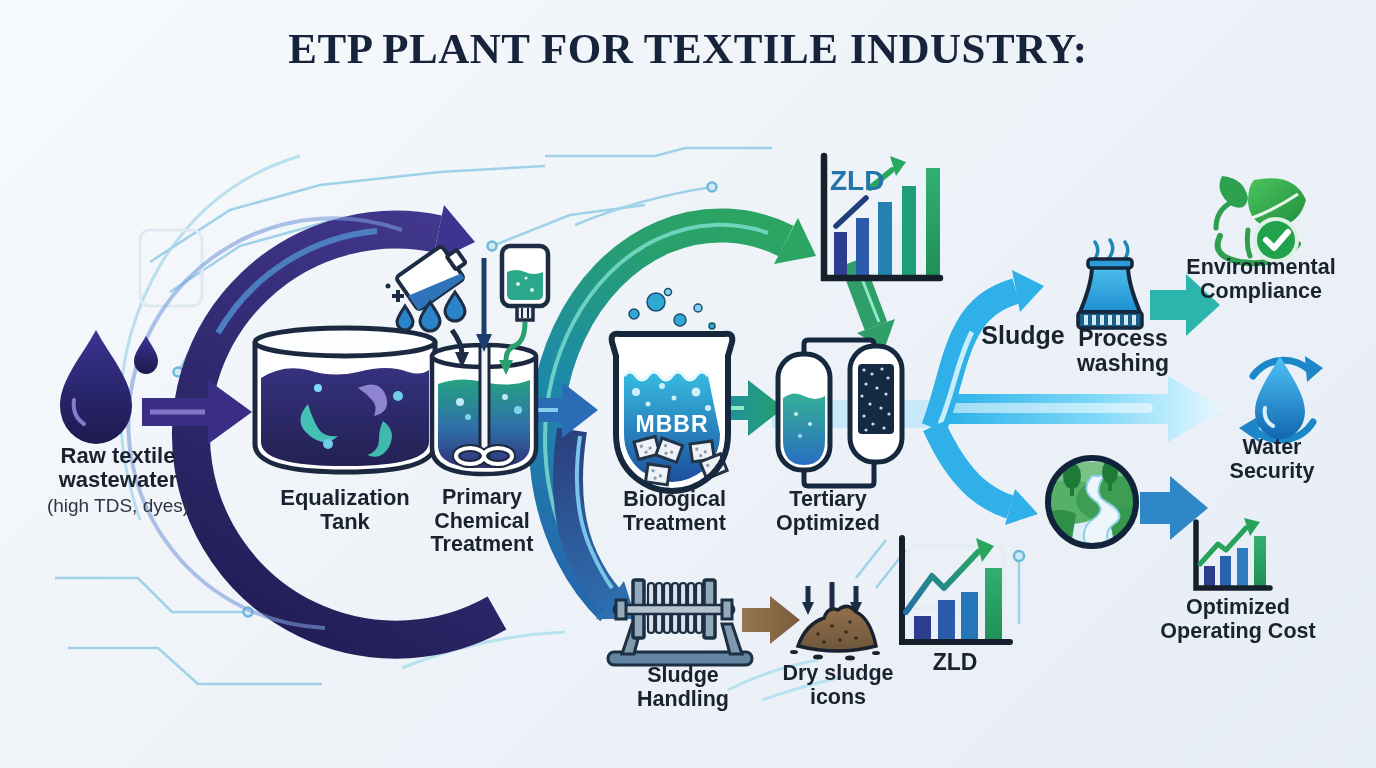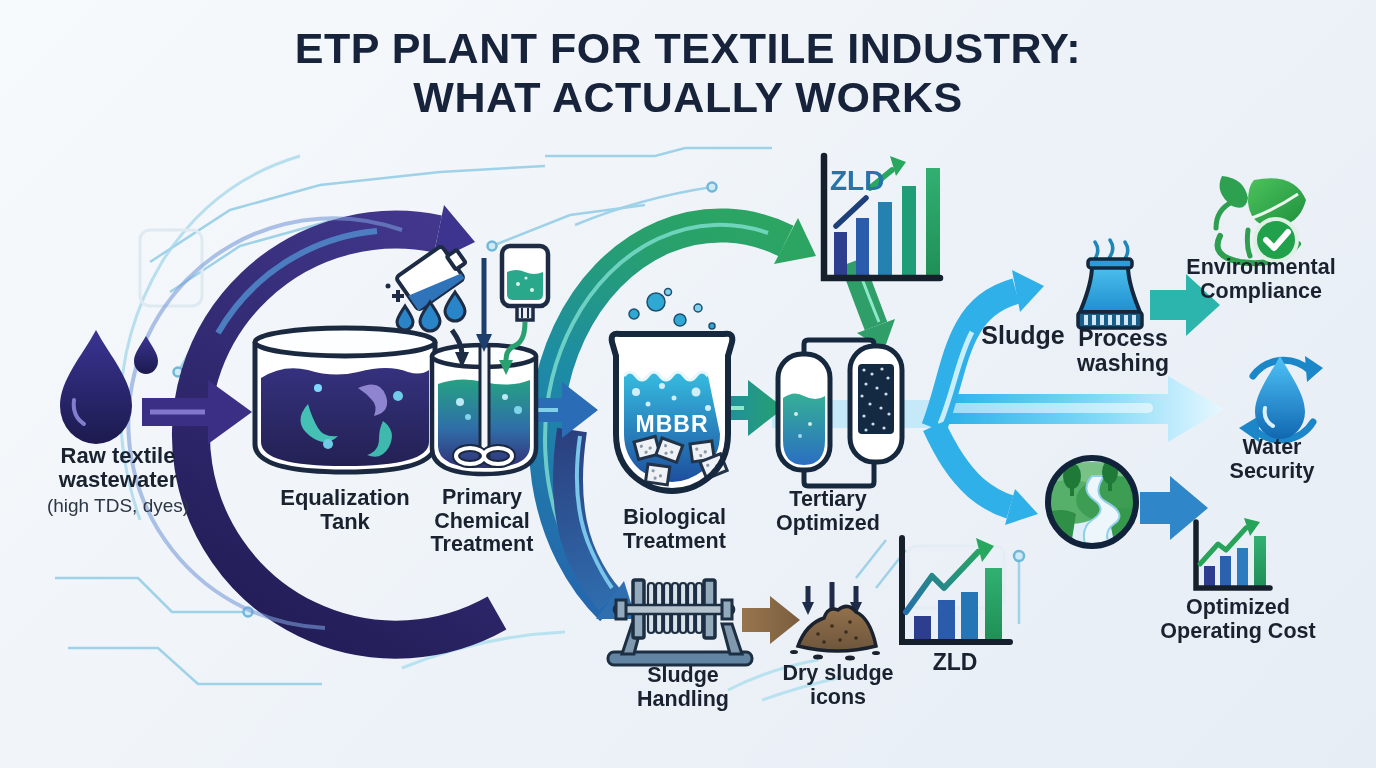--- a/index.html
+++ b/index.html
@@ -1,21 +1,21 @@
 <!DOCTYPE html>
 <html><head>
 <meta charset="utf-8">
 <style>
   html,body{margin:0;padding:0;}
   .canvas{position:relative;width:1376px;height:768px;overflow:hidden;
     background:linear-gradient(135deg,#f7fafc 0%,#edf2f8 55%,#e7edf5 100%);
     font-family:"Liberation Sans",sans-serif;}
   .title{position:absolute;left:0;top:24px;width:100%;text-align:center;
     font-weight:800;color:#16233b;letter-spacing:.5px;line-height:1.15;}
-  .title .t1,.title .t2{font-size:43px;}
+  .title .t1,.title .t2{font-size:43px;font-family:Liberation Serif, serif;}
   .lbl{position:absolute;font-weight:700;color:#1a2230;text-align:center;
     line-height:1.1;white-space:pre-line;}
   .sublbl{position:absolute;font-weight:400;color:#2c3644;text-align:center;
     line-height:1.1;white-space:pre-line;}
   svg{position:absolute;left:0;top:0;}
   text{font-family:"Liberation Sans",sans-serif;}
 </style>
 </head>
 <body>
 
@@ -470,33 +470,32 @@
     <ellipse cx="0" cy="70" rx="4" ry="2"></ellipse>
           <ellipse cx="24" cy="75" rx="5" ry="2.5"></ellipse>
     <ellipse cx="56" cy="76" rx="5" ry="2.5"></ellipse>
           <ellipse cx="82" cy="71" rx="4" ry="2"></ellipse>
   </g>
 </g>
 </svg>
 
 <div class="title">
   <div class="t1">ETP PLANT FOR TEXTILE INDUSTRY:</div>
-  <div class="t2">WHAT ACTUALLY WORKS</div>
 </div>
 
 <div class="lbl" style="left:18px;top:444px;width:200px;font-size:22px;">Raw textile
 wastewater</div>
 <div class="sublbl" style="left:18px;top:496px;width:200px;font-size:19px;">(high TDS, dyes)</div>
 
 <div class="lbl" style="left:250px;top:486px;width:190px;font-size:22px;">Equalization
 Tank</div>
 <div class="lbl" style="left:392px;top:486px;width:180px;font-size:21.5px;text-align:center;">Primary
 Chemical
 Treatment</div>
-<div class="lbl" style="left:592px;top:488px;width:165px;font-size:21.5px;margin-top:18px;">Biological
+<div class="lbl" style="left:592px;top:488px;width:165px;font-size:21.5px;">Biological
 Treatment</div>
 <div class="lbl" style="left:748px;top:488px;width:160px;font-size:21.5px;">Tertiary
 Optimized</div>
 <div class="lbl" style="left:608px;top:664px;width:150px;font-size:21.5px;">Sludge
 Handling</div>
 <div class="lbl" style="left:758px;top:662px;width:160px;font-size:21.5px;">Dry sludge
 icons</div>
 <div class="lbl" style="left:900px;top:650px;width:110px;font-size:23px;">ZLD</div>
 
 <div class="lbl" style="left:968px;top:322px;width:110px;font-size:25px;">Sludge</div>

